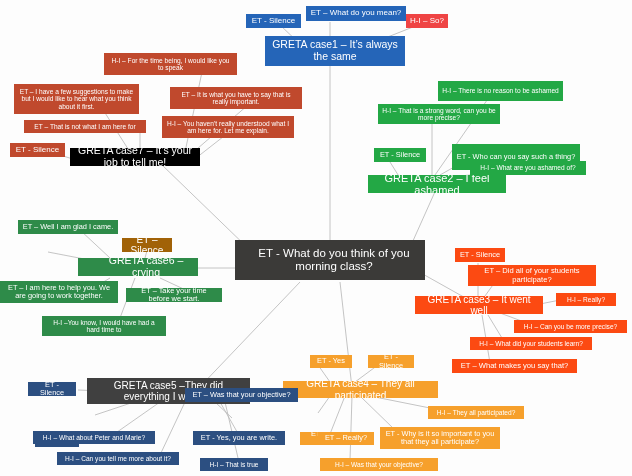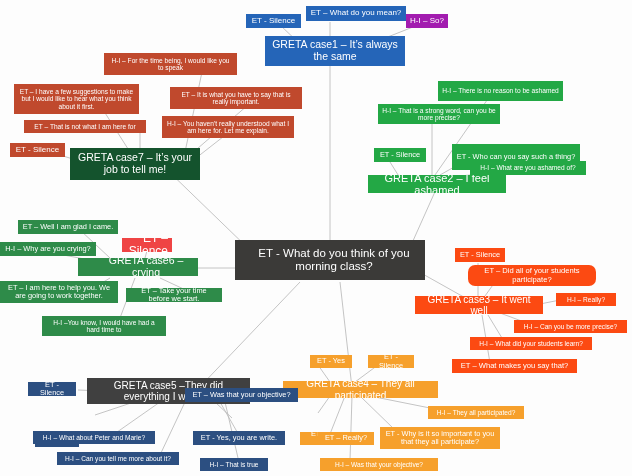--- a/index.html
+++ b/index.html
@@ -77,40 +77,40 @@
       <line x1="160" y1="278" x2="190" y2="292"></line>
       <line x1="135" y1="278" x2="120" y2="318"></line>
     </g>
   </svg>
 
   <div class="node center" style="left:235px;top:240px;width:190px;height:40px;background:#3b3a38;padding-left:12px;">ET - What do you think of you morning class?</div>
 
   <div class="node hub" style="left:265px;top:36px;width:140px;height:30px;background:#2565b8;font-size:10.5px;">GRETA case1 – It’s always the same</div>
   <div class="node leafbig" style="left:246px;top:14px;width:55px;height:14px;background:#2565b8;">ET - Silence</div>
   <div class="node leafbig" style="left:306px;top:6px;width:100px;height:15px;background:#2565b8;">ET – What do you mean?</div>
-  <div class="node leafbig" style="left:406px;top:14px;width:42px;height:14px;background:#a21caf;">H-I – So?</div>
+  <div class="node leafbig" style="left:406px;top:14px;width:42px;height:14px;background:#ef4444;">H-I – So?</div>
 
-  <div class="node hub" style="left:70px;top:148px;width:130px;height:32px;background:#14532d;font-size:10.5px;">GRETA case7 – It’s your job to tell me!</div>
+  <div class="node hub" style="left:70px;top:148px;width:130px;height:18px;background:#000000;font-size:10.5px;">GRETA case7 – It’s your job to tell me!</div>
   <div class="node leaf" style="left:104px;top:53px;width:133px;height:22px;background:#c0492d;">H-I – For the time being, I would like you to speak</div>
   <div class="node leaf" style="left:14px;top:84px;width:125px;height:30px;background:#c0492d;">ET – I have a few suggestions to make but I would like to hear what you think about it first.</div>
   <div class="node leaf" style="left:170px;top:87px;width:132px;height:22px;background:#c0492d;">ET – It is what you have to say that is really important.</div>
   <div class="node leaf" style="left:24px;top:120px;width:122px;height:13px;background:#c0492d;">ET – That is not what I am here for</div>
   <div class="node leaf" style="left:162px;top:116px;width:132px;height:22px;background:#c0492d;">H-I – You haven’t really understood what I am here for. Let me explain.</div>
   <div class="node leafbig" style="left:10px;top:143px;width:55px;height:14px;background:#c0492d;">ET - Silence</div>
 
   <div class="node hub" style="left:368px;top:175px;width:138px;height:18px;background:#23a845;font-size:11px;">GRETA case2 – I feel ashamed</div>
   <div class="node leaf" style="left:438px;top:81px;width:125px;height:20px;background:#23a845;">H-I – There is no reason to be ashamed</div>
   <div class="node leaf" style="left:378px;top:104px;width:122px;height:20px;background:#23a845;">H-I – That is a strong word, can you be more precise?</div>
   <div class="node leaf" style="left:452px;top:144px;width:128px;height:26px;background:#23a845;font-size:7.4px;">ET - Who can you say such a thing?</div>
   <div class="node leaf" style="left:470px;top:161px;width:116px;height:14px;background:#23a845;">H-I – What are you ashamed of?</div>
   <div class="node leafbig" style="left:374px;top:148px;width:52px;height:14px;background:#23a845;font-size:7.4px;">ET - Silence</div>
 
   <div class="node hub" style="left:415px;top:296px;width:128px;height:18px;background:#fc4a12;font-size:10px;">GRETA case3 – It went well</div>
   <div class="node leafbig" style="left:455px;top:248px;width:50px;height:14px;background:#fc4a12;font-size:7.4px;">ET - Silence</div>
-  <div class="node leaf" style="left:468px;top:265px;width:128px;height:21px;background:#fc4a12;font-size:7.6px;border-radius:7px;">ET – Did all of your students participate?</div>
+  <div class="node leaf" style="left:468px;top:265px;width:128px;height:21px;background:#fc4a12;font-size:7.6px;">ET – Did all of your students participate?</div>
   <div class="node leaf" style="left:556px;top:293px;width:60px;height:13px;background:#fc4a12;">H-I – Really?</div>
   <div class="node leaf" style="left:514px;top:320px;width:113px;height:13px;background:#fc4a12;">H-I – Can you be more precise?</div>
   <div class="node leaf" style="left:470px;top:337px;width:122px;height:13px;background:#fc4a12;">H-I – What did your students learn?</div>
   <div class="node leaf" style="left:452px;top:359px;width:125px;height:14px;background:#fc4a12;font-size:7.6px;">ET – What makes you say that?</div>
 
   <div class="node hub" style="left:283px;top:381px;width:155px;height:17px;background:#f6a02c;font-size:10px;">GRETA case4 – They all participated</div>
   <div class="node leaf" style="left:310px;top:355px;width:42px;height:13px;background:#f6a02c;font-size:7.4px;">ET - Yes</div>
   <div class="node leaf" style="left:368px;top:355px;width:46px;height:13px;background:#f6a02c;font-size:7.4px;">ET - Silence</div>
   <div class="node leaf" style="left:300px;top:432px;width:60px;height:13px;background:#f6a02c;font-size:7.4px;">ET - That is true</div>
   <div class="node leaf" style="left:428px;top:406px;width:96px;height:13px;background:#f6a02c;">H-I – They all participated?</div>
@@ -122,19 +122,18 @@
   <div class="node leafbig" style="left:28px;top:382px;width:48px;height:14px;background:#2c4f81;font-size:7.4px;">ET - Silence</div>
   <div class="node leafbig" style="left:35px;top:408px;width:44px;height:13px;background:#2c4f81;font-size:7.4px;margin-top:26px;">ET - Hmm</div>
   <div class="node leaf" style="left:33px;top:431px;width:122px;height:13px;background:#2c4f81;">H-I – What about Peter and Marie?</div>
   <div class="node leaf" style="left:57px;top:452px;width:122px;height:13px;background:#2c4f81;">H-I – Can you tell me more about it?</div>
   <div class="node leaf" style="left:185px;top:388px;width:113px;height:14px;background:#2c4f81;font-size:7.4px;">ET – Was that your objective?</div>
   <div class="node leaf" style="left:193px;top:431px;width:92px;height:14px;background:#2c4f81;font-size:7.4px;">ET - Yes, you are write.</div>
   <div class="node leaf" style="left:200px;top:458px;width:68px;height:13px;background:#2c4f81;">H-I – That is true</div>
 
   <div class="node hub" style="left:78px;top:258px;width:120px;height:18px;background:#2e8b49;font-size:10.5px;padding-left:20px;">GRETA case6 – crying</div>
   <div class="node leaf" style="left:18px;top:220px;width:100px;height:14px;background:#2e8b49;font-size:7.4px;">ET – Well I am glad I came.</div>
-  <div class="node leaf" style="left:0px;top:242px;width:96px;height:14px;background:#2e8b49;font-size:7.4px;">H-I – Why are you crying?</div>
-  <div class="node leaf" style="left:122px;top:238px;width:50px;height:14px;background:#ef4444;font-size:12px;text-align:right;">ET – Silence</div>
+  <div class="node leaf" style="left:122px;top:238px;width:50px;height:14px;background:#a16207;font-size:10px;">ET – Silence</div>
   <div class="node leaf" style="left:0px;top:281px;width:118px;height:22px;background:#2e8b49;font-size:7.4px;">ET – I am here to help you. We are going to work together.</div>
   <div class="node leaf" style="left:126px;top:288px;width:96px;height:14px;background:#2e8b49;font-size:7.4px;">ET – Take your time before we start.</div>
   <div class="node leaf" style="left:42px;top:316px;width:124px;height:20px;background:#2e8b49;">H-I –You know, I would have had a hard time to</div>
 
 </div>
 
 </body></html>

